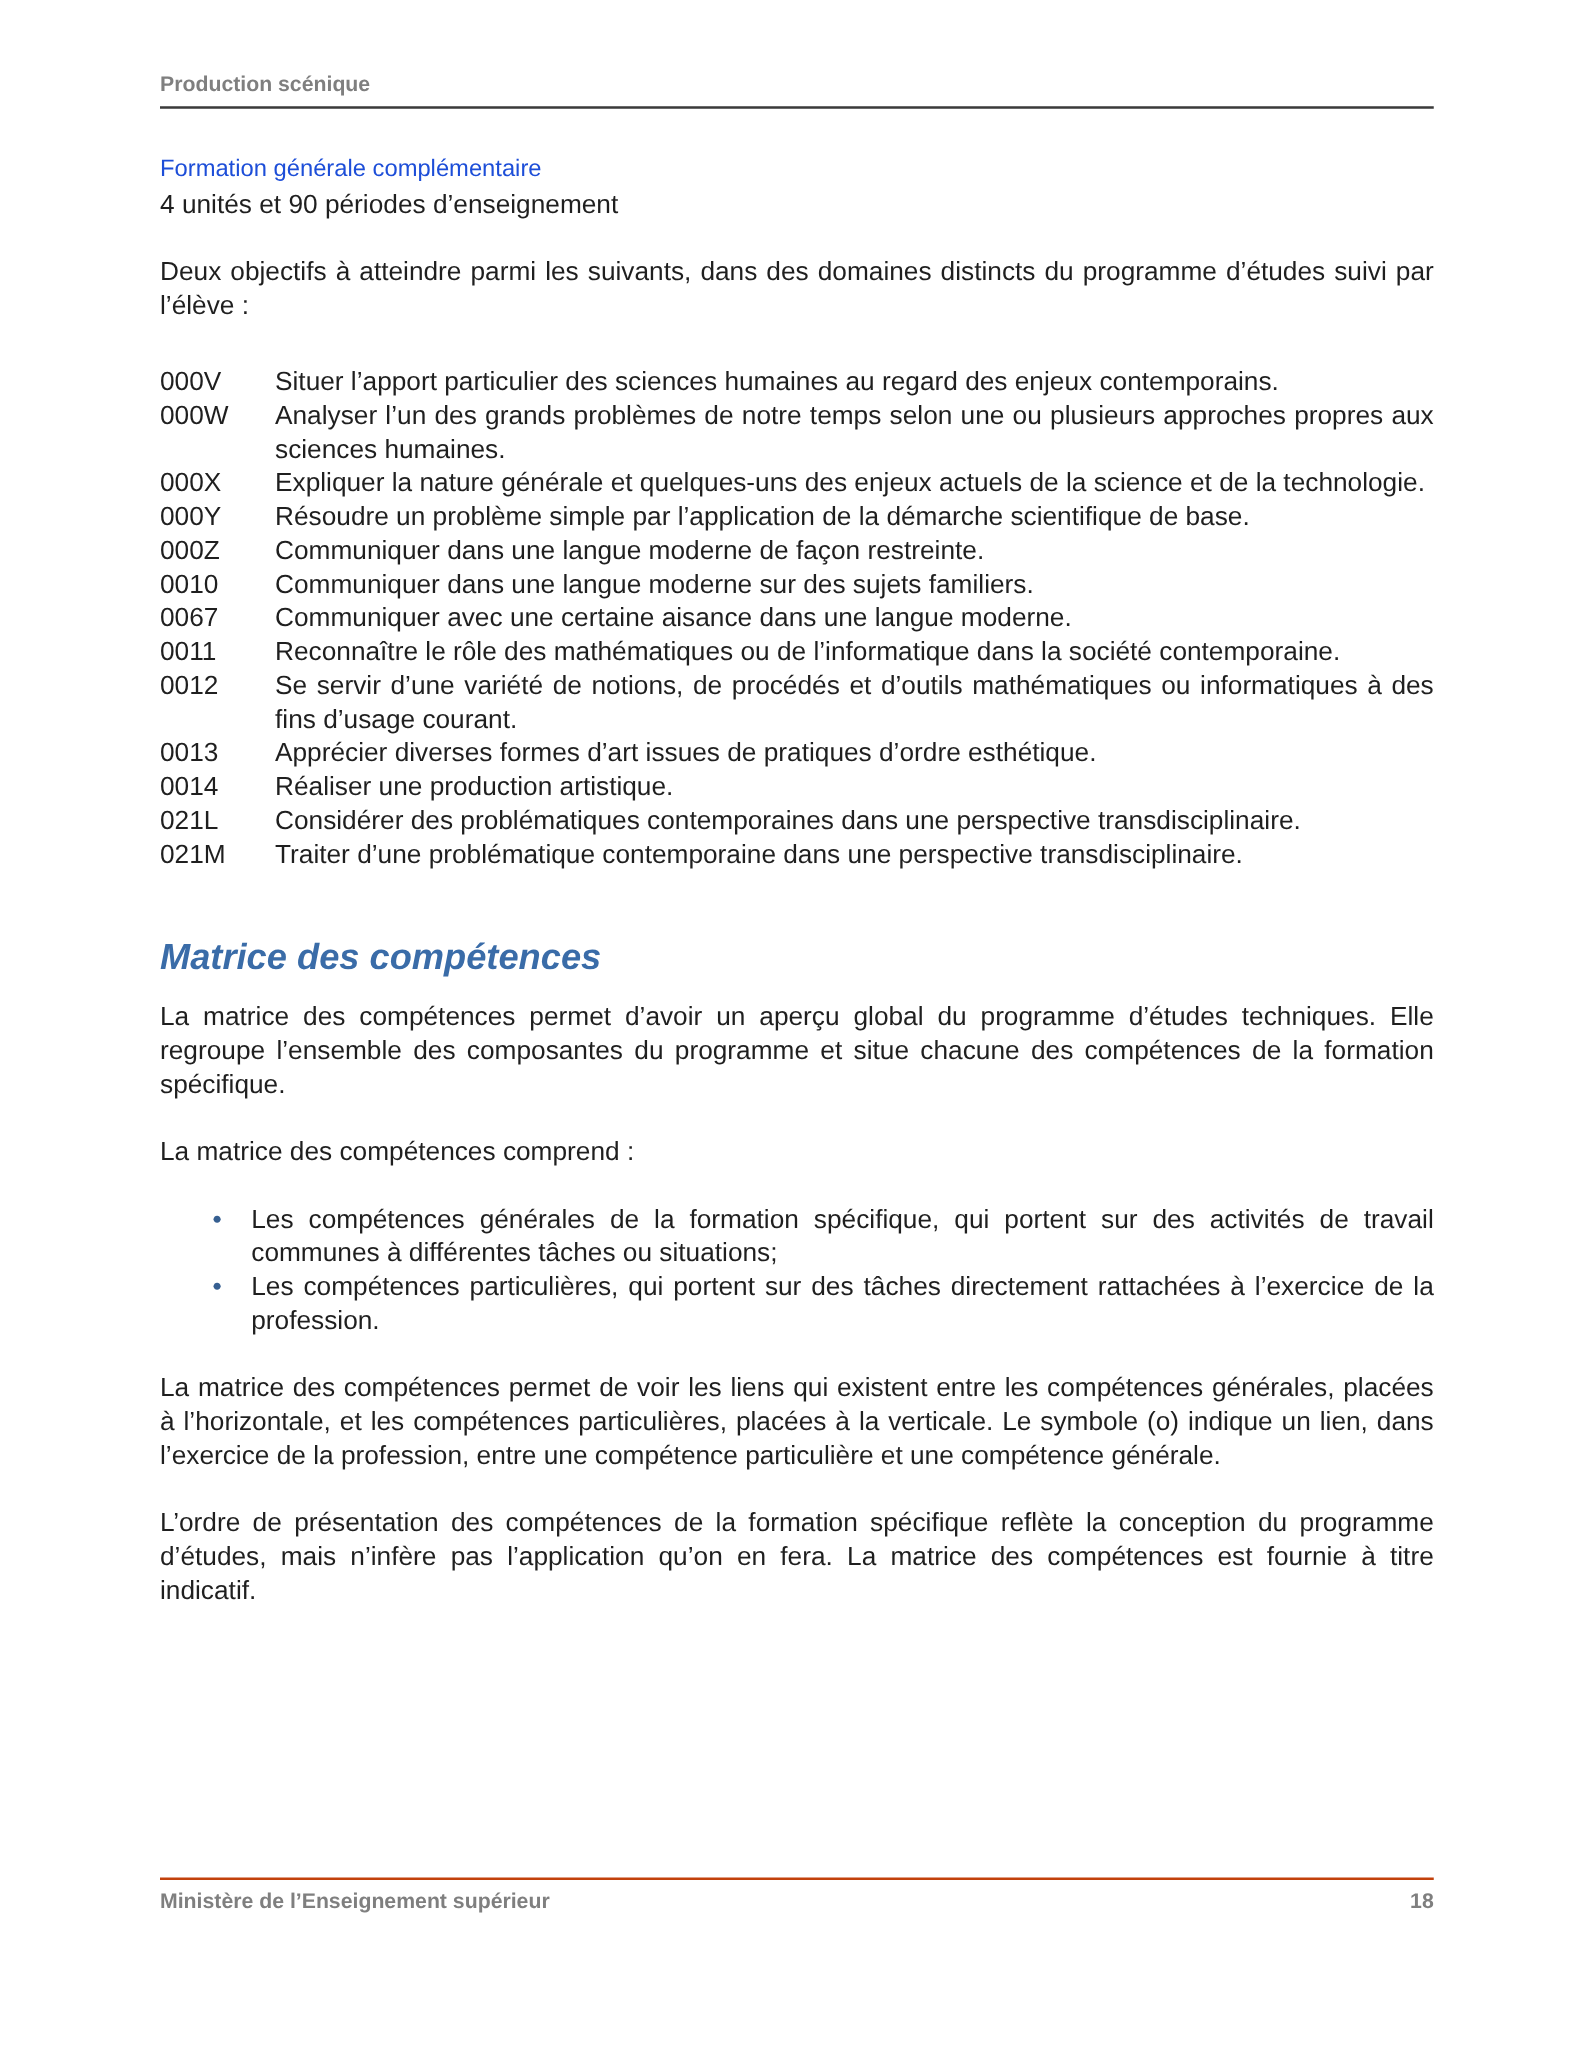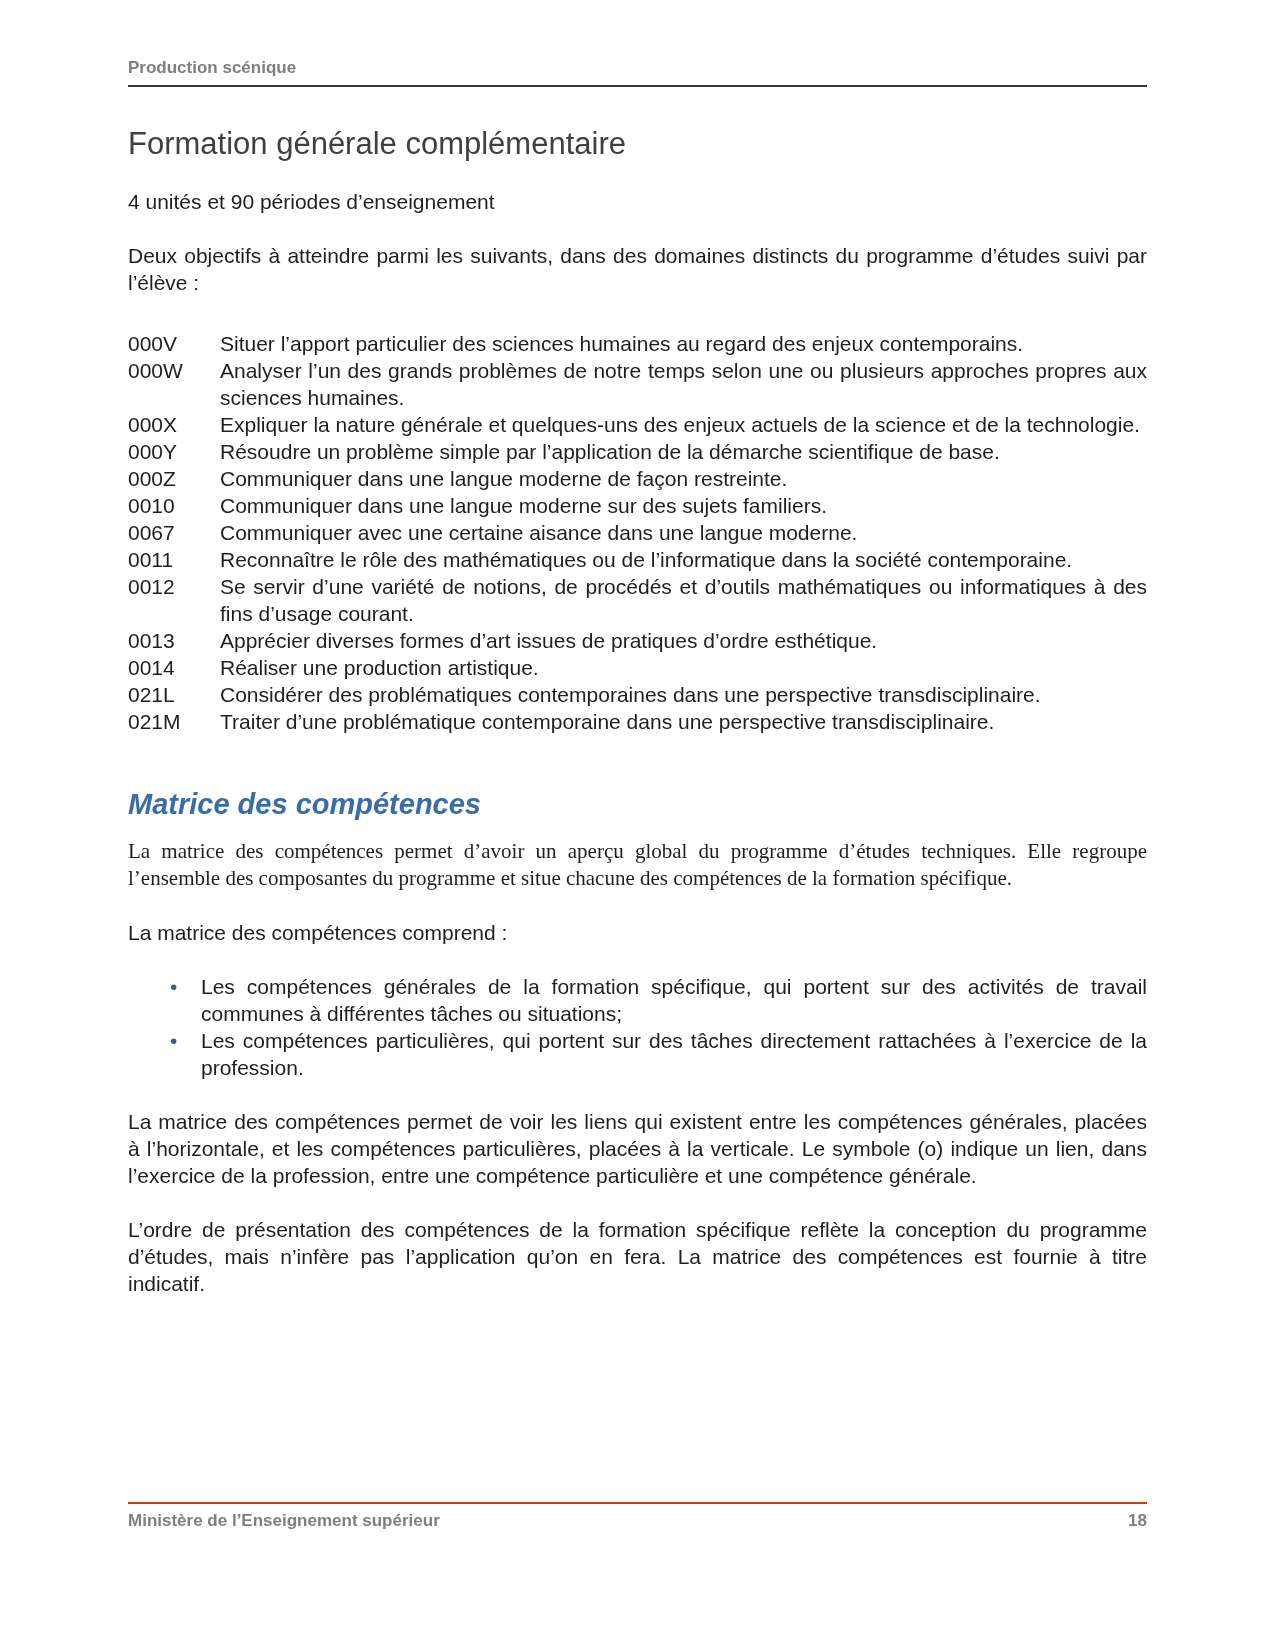--- a/index.html
+++ b/index.html
@@ -25,27 +25,27 @@
     padding-bottom: 7px;
   }
   .doc-header .hdr-title {
     color: #7f7f7f;
     font-weight: bold;
     font-size: 17px;
   }
   
   .title-light {
     margin-top: 38px;
-    color: #404040;
-    font-size: 31px;
+    color: #1d4ed8;
+    font-size: 19px;
     font-weight: 400;
     line-height: 1.2;
   }
   .subtitle {
-    margin-top: 26px;
+    margin-top: 2px;
     font-size: 21px;
     line-height: 27px;
   }
   p.body-par {
     margin-top: 27px;
     font-size: 21px;
     line-height: 27px;
     text-align: justify;
   }
   
@@ -67,21 +67,21 @@
   }
   
   .title-bold {
     margin-top: 52px;
     color: #3a6ca8;
     font-size: 29px;
     font-weight: bold;
     line-height: 1.2;
     font-style: italic;
   }
-  .title-bold + p.body-par { margin-top: 16px; font-family: Liberation Serif, serif; }
+  .title-bold + p.body-par { margin-top: 16px; }
   
   .bullets {
     list-style: none;
     margin-top: 27px;
     font-size: 21px;
     line-height: 27px;
   }
   .bullets li {
     position: relative;
     padding-left: 73px;

